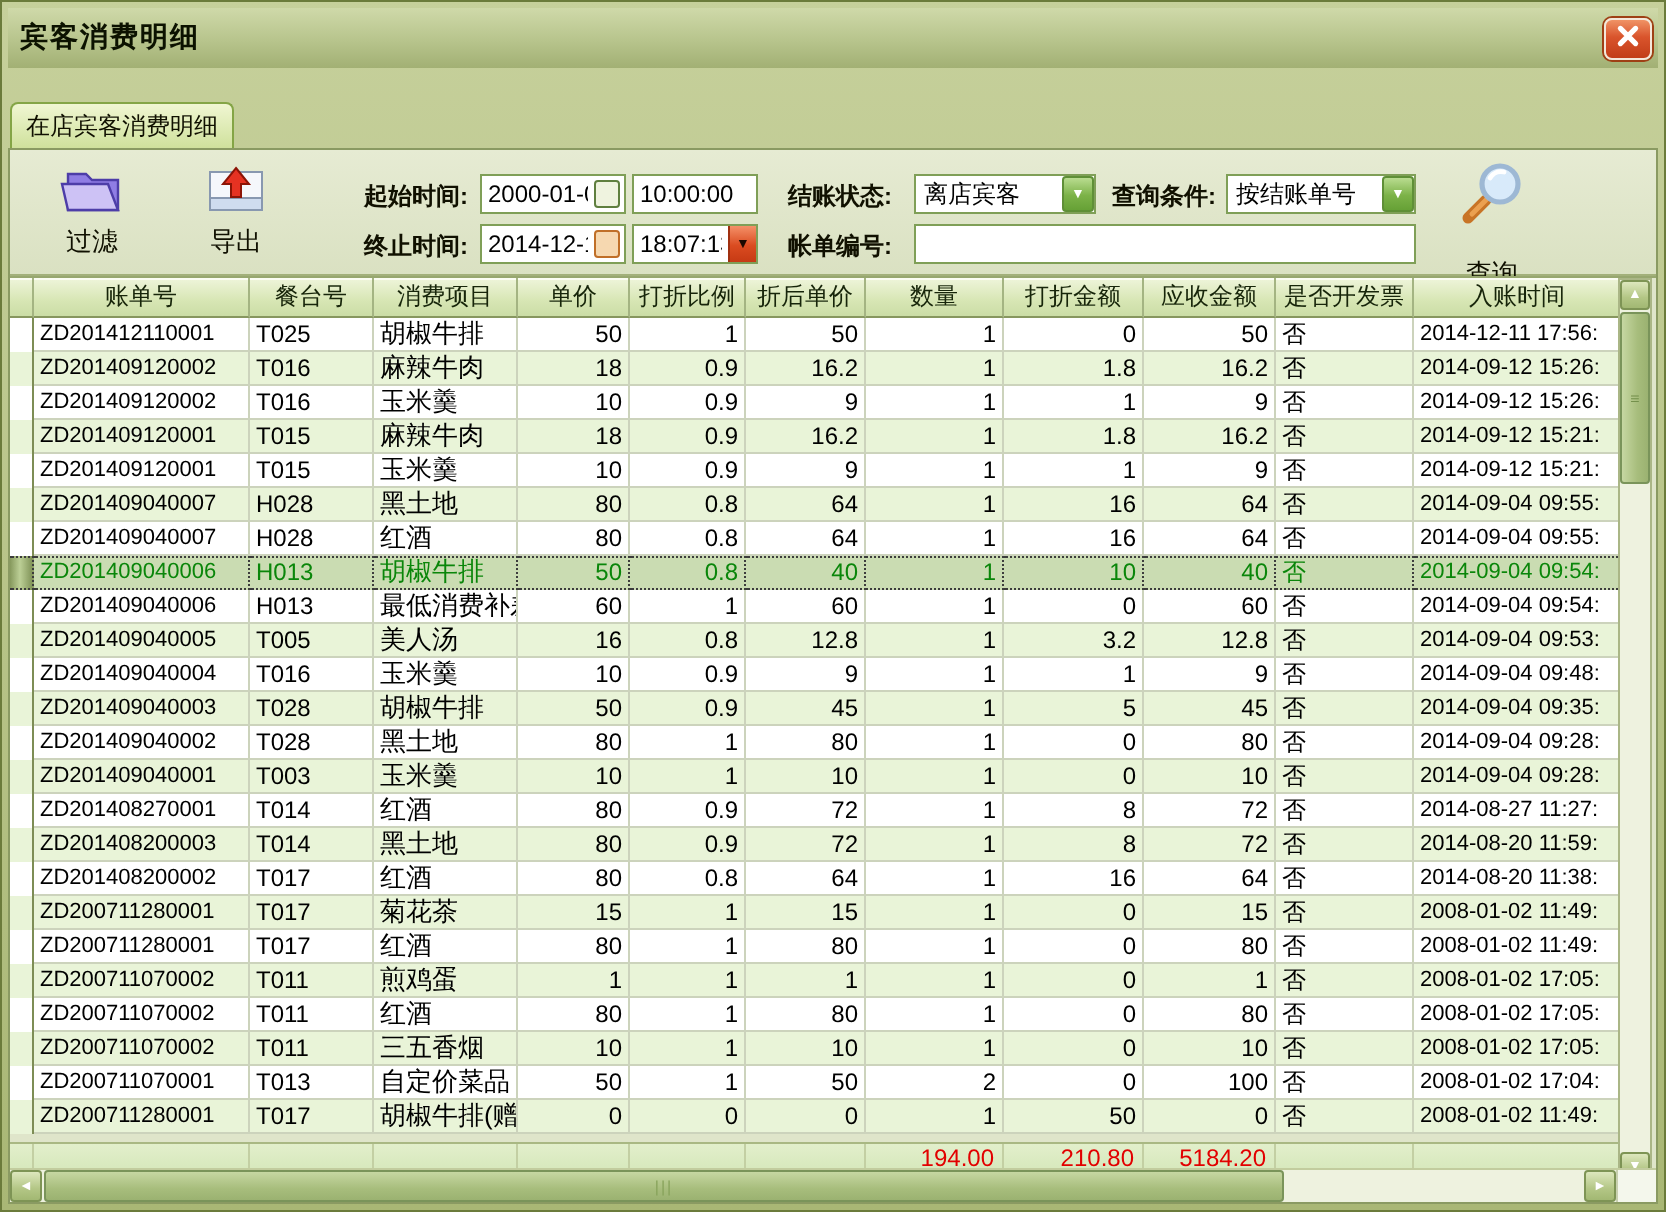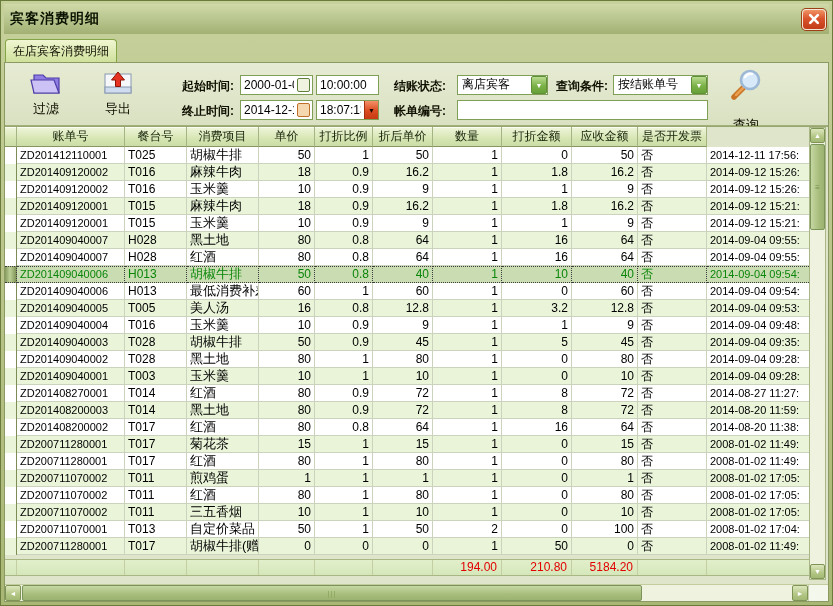--- a/index.html
+++ b/index.html
@@ -10,21 +10,21 @@
     display:flex;flex-direction:column;}
   
   .titlebar{height:30px;flex:none;position:relative;display:flex;align-items:center;padding:0 6px;
     background:linear-gradient(180deg,#cfd9a9 0%,#b7c48c 55%,#a2b074 100%);}
   .title{font-weight:bold;font-size:14px;color:#0c1200;letter-spacing:1px;}
   .close{position:absolute;right:3px;top:5px;width:24px;height:21px;border-radius:4px;
     background:linear-gradient(180deg,#f09365 0%,#d9542c 45%,#c23d18 100%);
     border:1px solid #f4e7da;box-shadow:0 0 0 1px #9e4015;
     display:flex;align-items:center;justify-content:center;cursor:pointer;}
   
-  .tabbar{height:28px;flex:none;display:flex;align-items:flex-end;padding-left:1px;}
+  .tabbar{height:40px;flex:none;display:flex;align-items:flex-end;padding-left:1px;}
   .tab{height:23px;line-height:16px;padding:3px 7px;margin-right:5px;font-size:12px;color:#101000;
     background:linear-gradient(180deg,#f0f6d2,#cfe19c);
     border:1px solid #84a546;border-bottom:none;border-radius:4px 4px 0 0;cursor:pointer;white-space:nowrap;}
   .tab.active{height:26px;line-height:19px;background:linear-gradient(180deg,#fff3a2 0%,#ffe14e 60%,#fed22e 100%);
     border-color:#d1912f;box-shadow:1px 0 0 #e8c06a;}
   
   .panel{flex:1;border:1px solid #8a9a62;background:#dfe5ca;display:flex;flex-direction:column;min-height:0;}
   
   .toolbar{height:63px;flex:none;position:relative;border-bottom:1px solid #a2b07a;
     background:linear-gradient(180deg,#e6ebd3,#dae1c2);font-size:12px;}
@@ -34,21 +34,21 @@
   .flabel{position:absolute;font-size:12px;font-weight:bold;color:#101000;white-space:nowrap;}
   .field{position:absolute;height:20px;background:#fff;border:1px solid #7f9f57;display:flex;align-items:center;}
   .field input{border:none;outline:none;background:transparent;width:100%;padding:0 3px;
     font:12px "Liberation Sans","DejaVu Sans",sans-serif;color:#000;}
   .mini{width:13px;height:14px;border-radius:2px;margin-right:2px;flex:none;cursor:pointer;}
   .mini.green{background:#eff3df;border:1px solid #5f7f3f;}
   .mini.orange{background:#f6d8b0;border:1px solid #c06f28;}
   .spin{width:14px;height:18px;flex:none;cursor:pointer;color:#1a0800;font-size:7px;
     background:linear-gradient(180deg,#f49068,#da4b20 55%,#c63a14);border-left:1px solid #a03010;
     display:flex;align-items:center;justify-content:center;}
-  .combo{position:absolute;height:20px;background:#fff;border:1px solid #7f9f57;display:flex;align-items:flex-start;cursor:pointer;}
+  .combo{position:absolute;height:20px;background:#fff;border:1px solid #7f9f57;display:flex;align-items:center;cursor:pointer;}
   .combo .val{flex:1;padding:0 4px;font-size:12px;color:#000;white-space:nowrap;overflow:hidden;}
   .drop{width:16px;height:18px;flex:none;border-radius:2px;border:1px solid #5f8f37;color:#fff;font-size:7px;
     background:linear-gradient(180deg,#b9dc90 0%,#7cb248 55%,#66a136 100%);
     display:flex;align-items:center;justify-content:center;}
   .searchbtn{position:absolute;left:712px;top:5px;width:58px;text-align:center;cursor:pointer;color:#101000;}
   .searchbtn .lab{display:block;margin-top:11px;font-size:13px;}
   
   :root{--cols:12px 108px 62px 72px 56px 58px 60px 69px 70px 66px 69px 104px;}
   .tablewrap{flex:1;position:relative;background:#dfe5ca;overflow:hidden;border-top:1px solid #97a76f;min-height:0;}
   .thead{display:grid;grid-template-columns:var(--cols);height:20px;width:806px;}
@@ -193,20 +193,21 @@
           <div class="hcell c1">账单号</div>
           <div class="hcell c2">餐台号</div>
           <div class="hcell c3">消费项目</div>
           <div class="hcell c4">单价</div>
           <div class="hcell c5">打折比例</div>
           <div class="hcell c6">折后单价</div>
           <div class="hcell c7">数量</div>
           <div class="hcell c8">打折金额</div>
           <div class="hcell c9">应收金额</div>
           <div class="hcell c10">是否开发票</div>
+          <div class="hcell c11">入账时间</div>
         </div>
       <div class="tbody" id="tbody">
           <div class="trow odd">
             <div class="cell c0"></div>
             <div class="cell c1">ZD201412110001</div>
             <div class="cell c2">T025</div>
             <div class="cell c3">胡椒牛排</div>
             <div class="cell c4">50</div>
             <div class="cell c5">1</div>
             <div class="cell c6">50</div>

